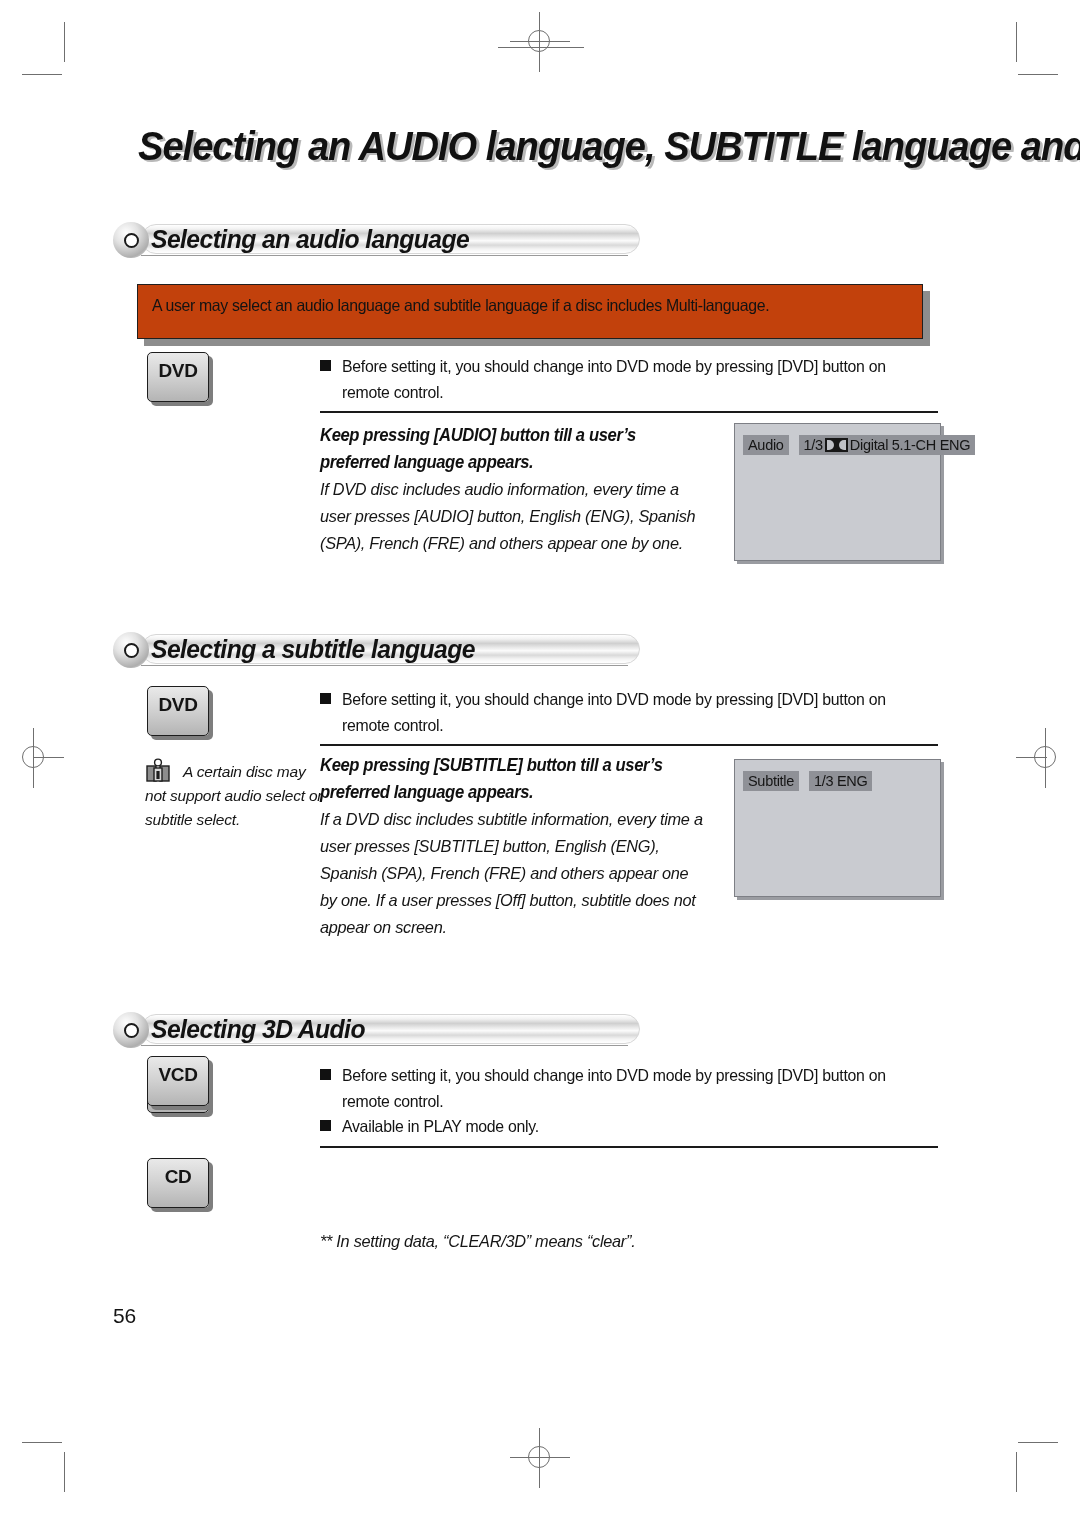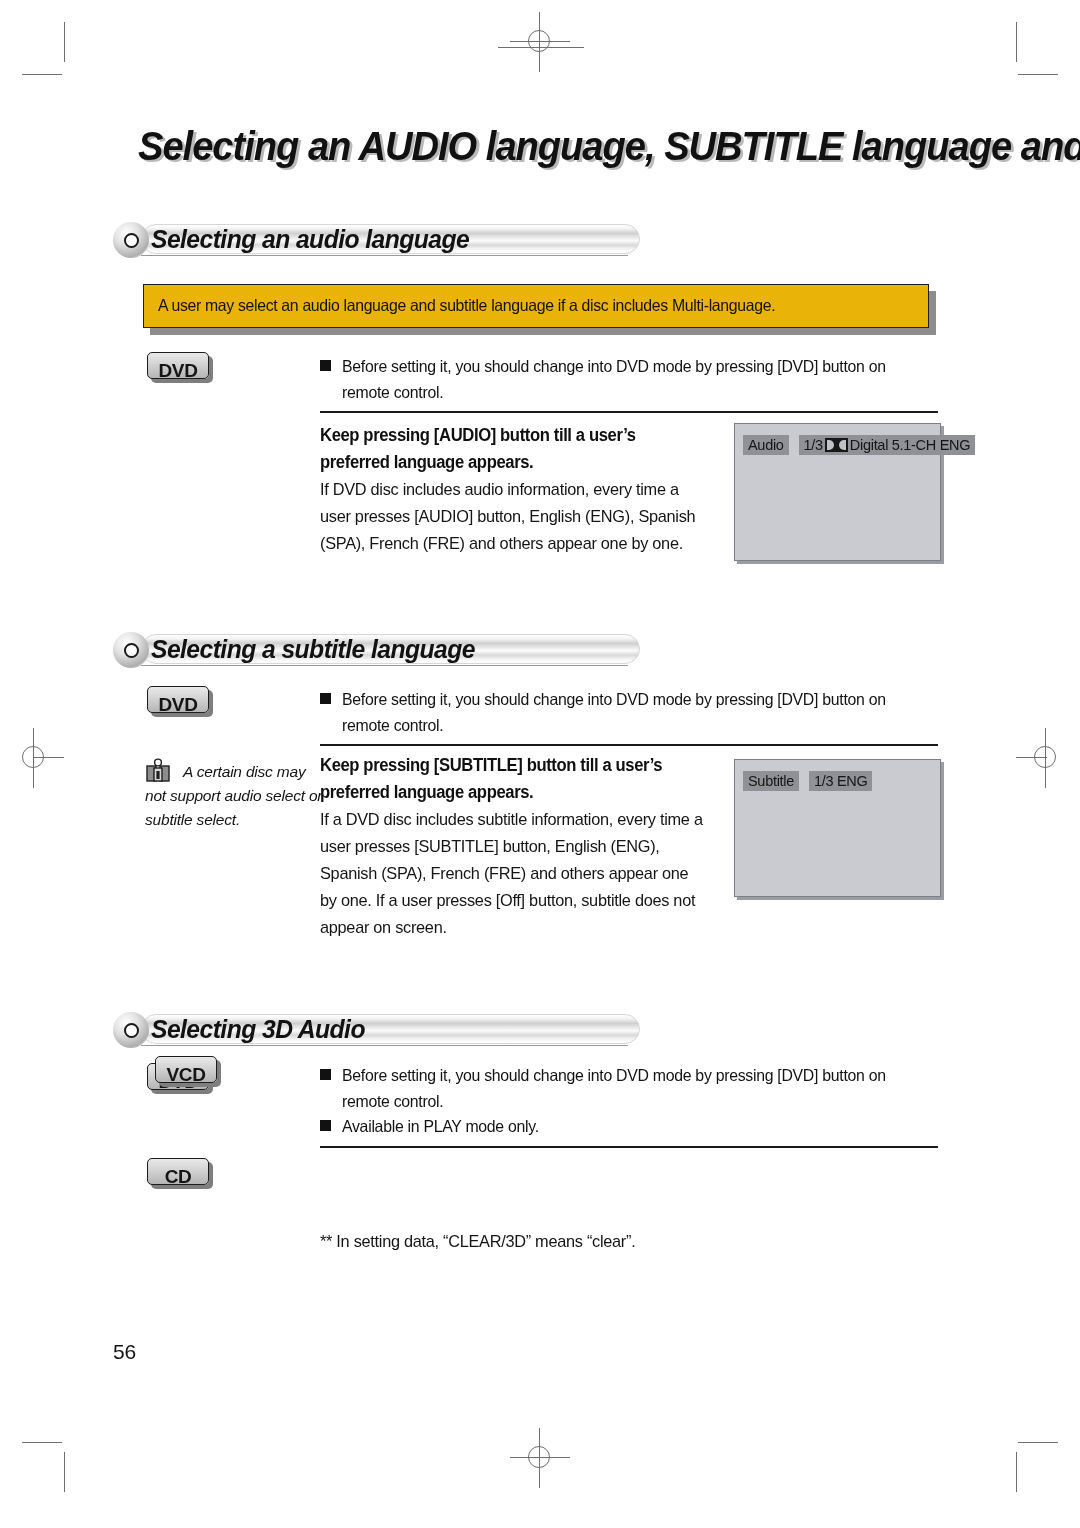--- a/index.html
+++ b/index.html
@@ -162,63 +162,64 @@
     letter-spacing: -0.6px;
     color: #121212;
     transform: scaleX(0.95);
     transform-origin: left center;
     white-space: nowrap;
   }
 
   
   #intro-box {
     position: absolute;
-    left: 143px;
+    left: 137px;
     top: 284px;
     width: 786px;
-    height: 44px;
+    height: 55px;
     border: 1.5px solid #1f1f1f;
-    background: #eab308;
+    background: #c2410c;
     box-shadow: 7px 7px 0 #8d8d8d;
     box-sizing: border-box;
   }
   #intro-box .intro-text {
     position: absolute;
     left: 14px;
     top: 11px;
     font-size: 16.5px;
     letter-spacing: -0.35px;
     color: #131313;
     transform: scaleX(0.96);
     transform-origin: left center;
     white-space: nowrap;
   }
 
   
   .media-badge {
     position: absolute;
     width: 62px;
-    height: 27px;
+    height: 50px;
     border-radius: 5px;
     border: 1.5px solid #1d1d1d;
     box-sizing: border-box;
     background: linear-gradient(to bottom, #e9e9e9 0%, #d3d3d3 45%, #b4b4b4 100%);
     box-shadow: 4px 4px 0 #7e7e7e;
     text-align: center;
     font-weight: bold;
     font-size: 19px;
     line-height: 35px;
     letter-spacing: -0.4px;
     color: #151515;
   }
 
   
   .body-block {
     position: absolute;
     color: #131313;
+    font-style: italic;
   }
   .bullet-row {
     position: absolute;
     color: #131313;
   }
   .sq-bullet {
     position: absolute;
     width: 11px;
     height: 11px;
     background: #111111;
@@ -347,21 +348,21 @@
   }
   .dolby-logo::after {
     right: 2px;
     border-radius: 5px 0 0 5px;
   }
 
   
   #page-number {
     position: absolute;
     left: 113px;
-    top: 1340px;
+    top: 1304px;
     font-size: 21px;
     color: #141414;
     letter-spacing: -0.3px;
   }
 </style>
 </head>
 <body>
 
 <div id="page">
 
@@ -488,21 +489,21 @@
 
   <div class="section-head" style="top:1012px;">
     <div class="pill"></div>
     <div class="pill-underline"></div>
     <div class="bullet-sphere"></div>
     <div class="bullet-ring"></div>
     <div class="head-text">Selecting 3D Audio</div>
   </div>
 
   <div class="media-badge" style="left:147px; top:1063px;">DVD</div>
-  <div class="media-badge" style="left:147px; top:1056px;margin-left:8px;">VCD</div>
+  <div class="media-badge" style="left:147px; top:1056px;">VCD</div>
   <div class="media-badge" style="left:147px; top:1158px;">CD</div>
 
   <div class="bullet-row" style="left:320px; top:1062px; width:620px;">
     <div class="sq-bullet" style="left:0px; top:7px;"></div>
     <div class="bullet-text" style="left:22px; top:0px; width:620px;">Before setting it, you should change into DVD mode by pressing [DVD] button on remote control.</div>
   </div>
 
   <div class="bullet-row" style="left:320px; top:1113px; width:620px;">
     <div class="sq-bullet" style="left:0px; top:7px;"></div>
     <div class="bullet-text" style="left:22px; top:0px; width:620px;">Available in PLAY mode only.</div>

